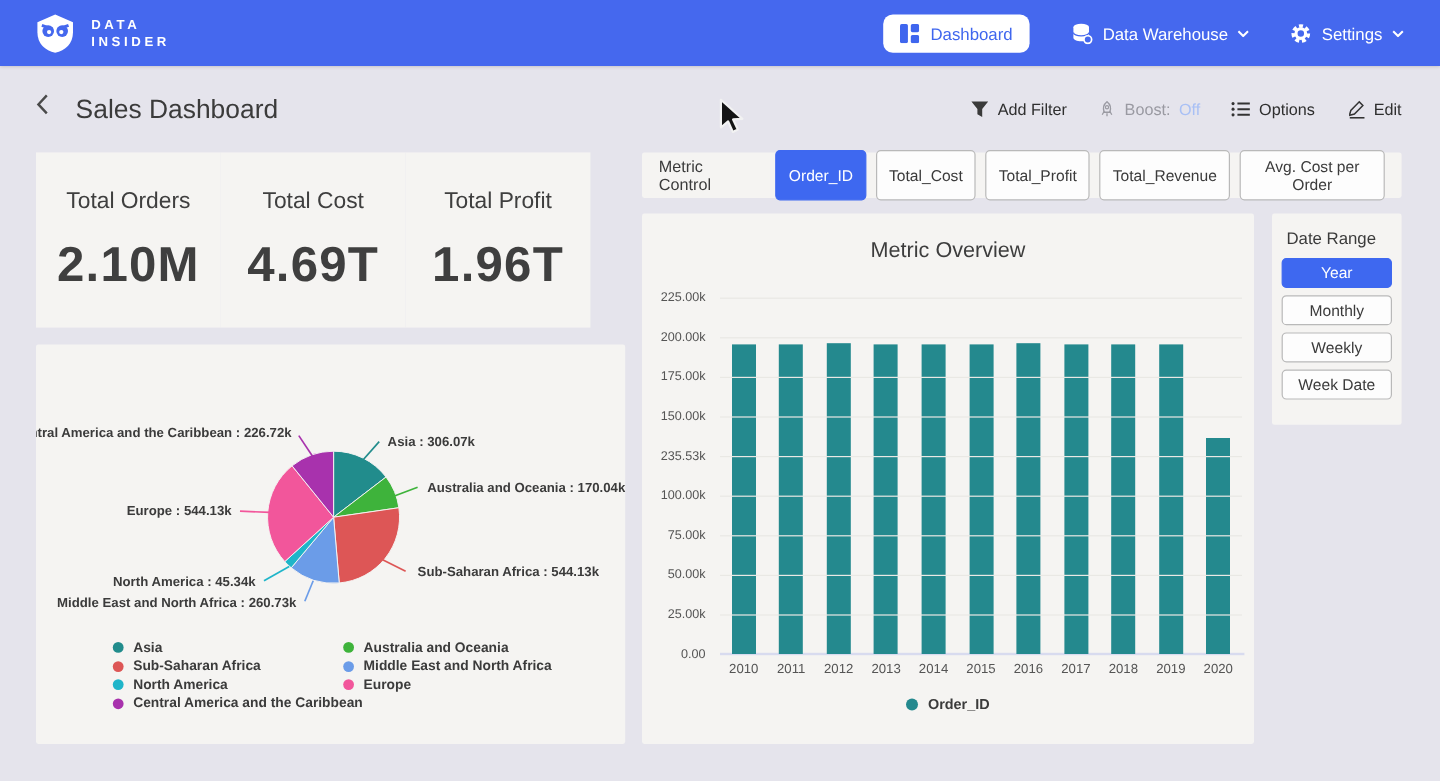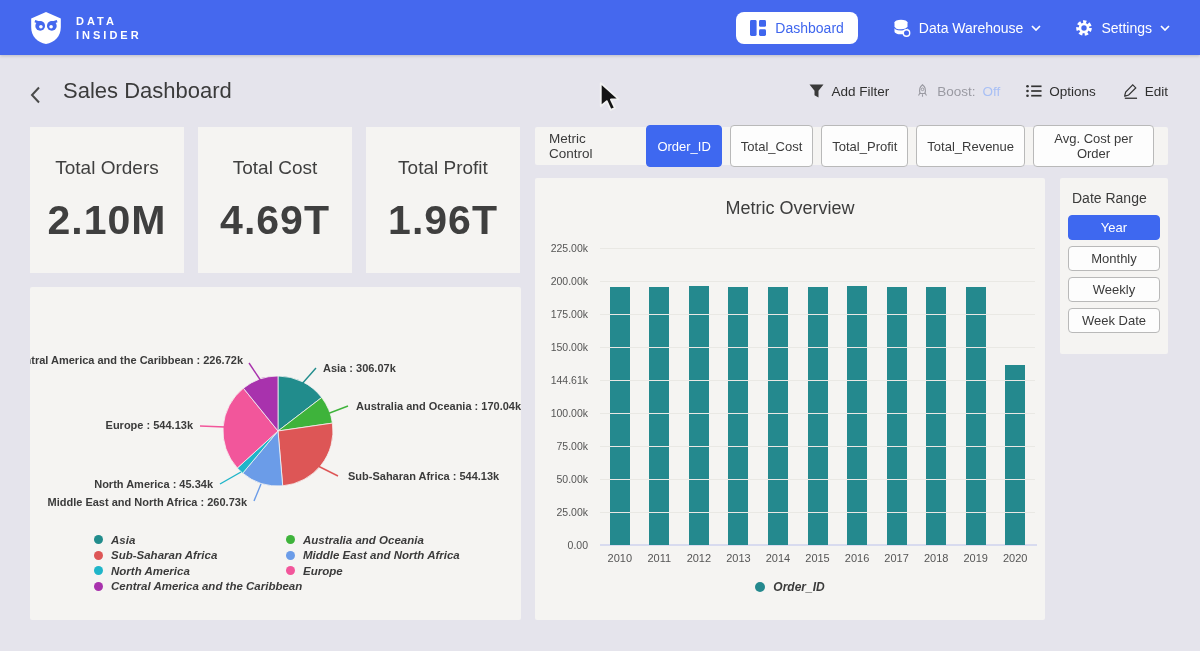--- a/index.html
+++ b/index.html
@@ -16,53 +16,53 @@
   .brand-text span { color:#fff; font-size:11px; font-weight:bold; letter-spacing:3px; }
   .nav-right { display:flex; align-items:center; gap:34px; }
   .pill-btn { display:flex; align-items:center; gap:9px; background:#fff; border:none; border-radius:8px;
               padding:8px 14px; cursor:pointer; }
   .pill-btn span { color:#3f66ee; font-size:14px; font-weight:500; }
   .nav-item { display:flex; align-items:center; gap:8px; color:#fff; font-size:14px; cursor:pointer; }
 
   
   .page-header { position:absolute; top:68px; left:0; width:1200px; height:46px;
                  display:flex; align-items:center; justify-content:space-between; padding:0 32px 0 30px; }
-  .ph-left { display:flex; align-items:flex-end; gap:22px; }
+  .ph-left { display:flex; align-items:flex-start; gap:22px; }
   .ph-title { font-size:22px; font-weight:400; color:#3b3b3b; }
   .ph-actions { display:flex; align-items:center; gap:26px; }
   .action { display:flex; align-items:center; gap:7px; font-size:13.5px; color:#2f2f2f; cursor:pointer; }
   .action .muted { color:#9a9aa2; }
   .boost-off { color:#a9c0f5; }
 
   
   .card { position:absolute; background:#f5f4f2; border-radius:2px; }
 
   
-  .kpi-row { position:absolute; left:30px; top:127px; width:491px; display:flex; gap:14px; }
+  .kpi-row { position:absolute; left:30px; top:127px; width:491px; display:flex; }
   .kpi-card { width:154px; height:146px; background:#f5f4f2; display:flex; flex-direction:column;
               align-items:center; justify-content:center; gap:18px; }
   .kpi-label { font-size:19px; color:#3f3f3f; }
   .kpi-value { font-size:41px; font-weight:600; color:#3f3f3f; letter-spacing:1px; }
 
   
   .metric-bar { left:535px; top:127px; width:633px; height:38px; display:flex; align-items:center; padding:0 14px; gap:8px; }
   .metric-label { font-size:13.5px; color:#3b3b3b; margin-right:8px; }
   .chip { font-size:13px; color:#3b3b3b; background:#fdfdfd; border:1px solid #b9b9b9; border-radius:4px;
           padding:5px 10px; cursor:pointer; font-family:"Liberation Sans", sans-serif; }
   .chip.selected { background:#3e68f0; border-color:#3e68f0; color:#fff; }
 
   
   .pie-card { left:30px; top:287px; width:491px; height:333px; }
   .card-title { position:absolute; top:16px; left:0; width:100%; text-align:center; font-size:18px; color:#3d3d3d; }
   .pie-svg { position:absolute; top:46px; left:0; }
   .pie-legend { position:absolute; left:64px; top:245px; display:grid; grid-auto-flow:column;
                 grid-template-rows:repeat(4,15.5px); grid-auto-columns:192px; }
   .leg-item { display:flex; align-items:center; gap:8px; cursor:pointer; }
   .leg-dot { width:9px; height:9px; border-radius:50%; flex:none; }
-  .leg-text { font-size:11.5px; font-weight:bold; color:#3b3b3b; white-space:nowrap;font-style:italic; }
+  .leg-text { font-size:11.5px; font-weight:bold; color:#3b3b3b; white-space:nowrap; }
 
   
   .bar-card { left:535px; top:178px; width:510px; height:442px; }
   .bar-plot { position:absolute; left:65px; top:70px; width:435px; height:297px; }
   .gridline { position:absolute; left:0; width:435px; height:1px; background:#e9e8e4; }
   .baseline { position:absolute; left:0; bottom:-1px; width:437px; height:2px; background:#d8dbef; }
   .ytick { position:absolute; width:53px; text-align:right; font-size:10.5px; color:#555; transform:translateY(-50%); }
   .bars { position:absolute; left:0; bottom:0; width:435px; height:297px; display:flex; }
   .bar-slot { flex:1; display:flex; align-items:flex-end; justify-content:center; }
   .bar { width:20px; background:#24898e; }
@@ -264,21 +264,21 @@
   </div>
 
   <div class="card bar-card">
     <div class="card-title" style="top:20px">Metric Overview</div>
     <div id="ytick-layer">
         <div class="ytick" style="top: 367px; left: 0px; position: absolute;">0.00</div>
         <div class="ytick" style="top: 334px; left: 0px; position: absolute;">25.00k</div>
         <div class="ytick" style="top: 301px; left: 0px; position: absolute;">50.00k</div>
         <div class="ytick" style="top: 268px; left: 0px; position: absolute;">75.00k</div>
         <div class="ytick" style="top: 235px; left: 0px; position: absolute;">100.00k</div>
-        <div class="ytick" style="top: 202px; left: 0px; position: absolute;">144.61k</div>
+        <div class="ytick" style="top: 202px; left: 0px; position: absolute;">235.53k</div>
         <div class="ytick" style="top: 169px; left: 0px; position: absolute;">150.00k</div>
         <div class="ytick" style="top: 136px; left: 0px; position: absolute;">175.00k</div>
         <div class="ytick" style="top: 103px; left: 0px; position: absolute;">200.00k</div>
         <div class="ytick" style="top: 70px; left: 0px; position: absolute;">225.00k</div>
       </div>
     <div class="bar-plot" id="bar-plot">
       <div class="baseline"></div>
       <div class="bars" id="bars">
           <div class="bar-slot">
             <div class="bar" style="height: 258.1px; background: rgb(36, 137, 142);"></div>

